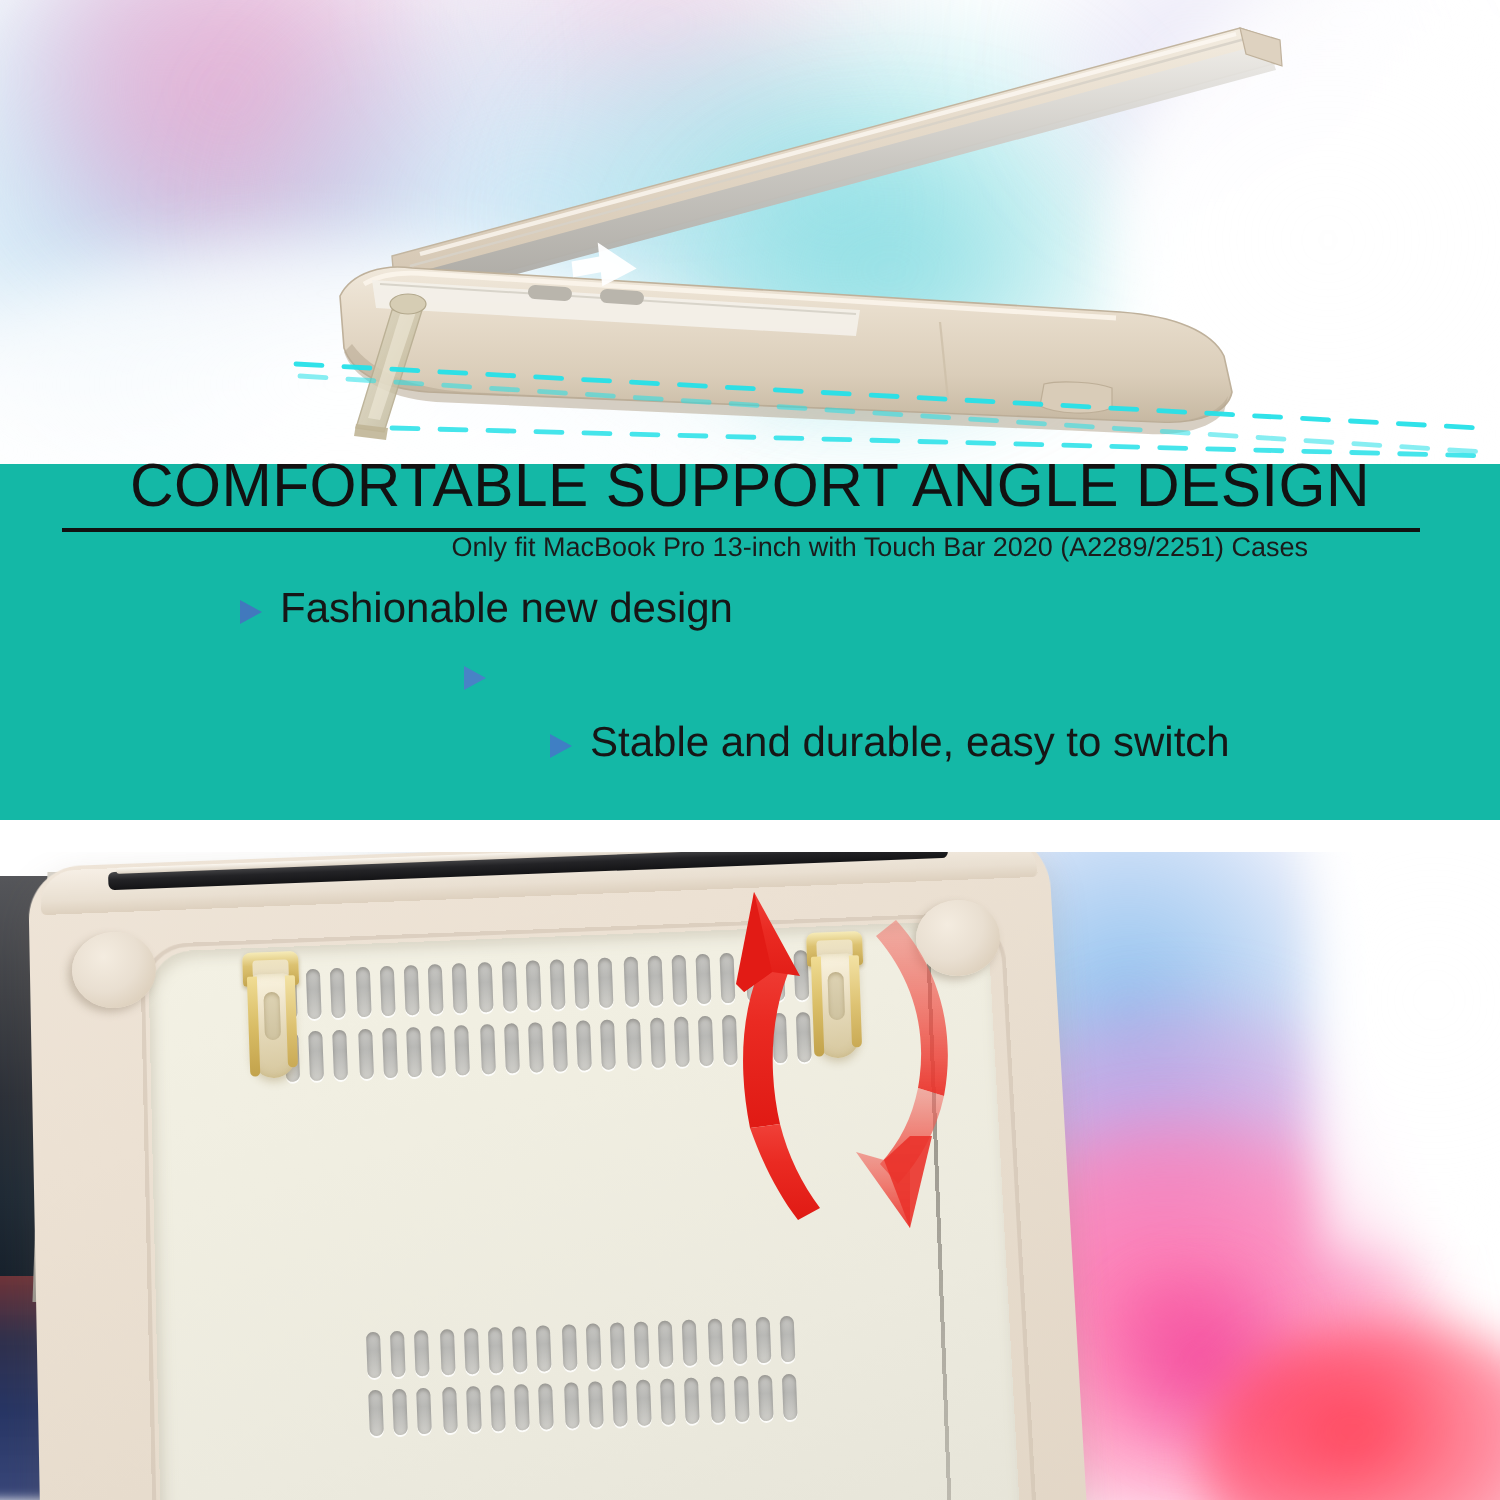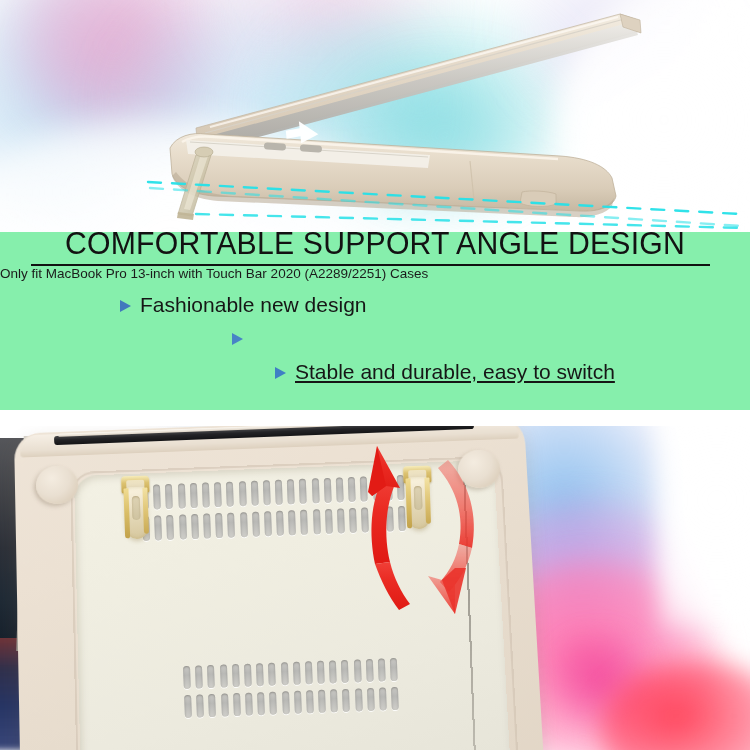--- a/index.html
+++ b/index.html
@@ -10,21 +10,21 @@
   }
   body {
     font-family: "Liberation Sans", sans-serif;
   }
 
   .page {
     position: relative;
     width: 750px;
     height: 750px;
     overflow: hidden;
-    background: #86efac;
+    background: #14b8a6;
   }
 
   
   .hero {
     position: absolute;
     left: 0; top: 0;
     width: 750px; height: 232px;
     overflow: hidden;
     background: #ffffff;
   }
@@ -106,21 +106,21 @@
     left: 31px; top: 36px;
     width: 679px;
     height: 2px;
     background: #111111;
   }
 
   .subtitle {
     position: absolute;
     left: 0; top: 266px;
     width: 654px;
-    text-align: left;
+    text-align: right;
     font-size: 13.5px;
     font-weight: 400;
     color: #1b1b1b;
     white-space: nowrap;
   }
 
   .bullets {
     position: absolute;
     left: 0; top: 290px;
     width: 750px;
@@ -128,21 +128,21 @@
   .bullet {
     display: flex;
     align-items: center;
     font-size: 21px;
     color: #161616;
     white-space: nowrap;
     line-height: 1;
   }
   .bullet-1 { margin-left: 120px; margin-top: 4px; }
   .bullet-2 { margin-left: 232px; margin-top: 17px; }
-  .bullet-3 { margin-left: 275px; margin-top: 17px; text-decoration: underline; }
+  .bullet-3 { margin-left: 275px; margin-top: 17px; }
   .tri {
     width: 0; height: 0;
     border-top: 6.5px solid transparent;
     border-bottom: 6.5px solid transparent;
     border-left: 11px solid #4179bd;
     margin-right: 9px;
     flex: 0 0 auto;
     position: relative;
     top: 1px;
   }

